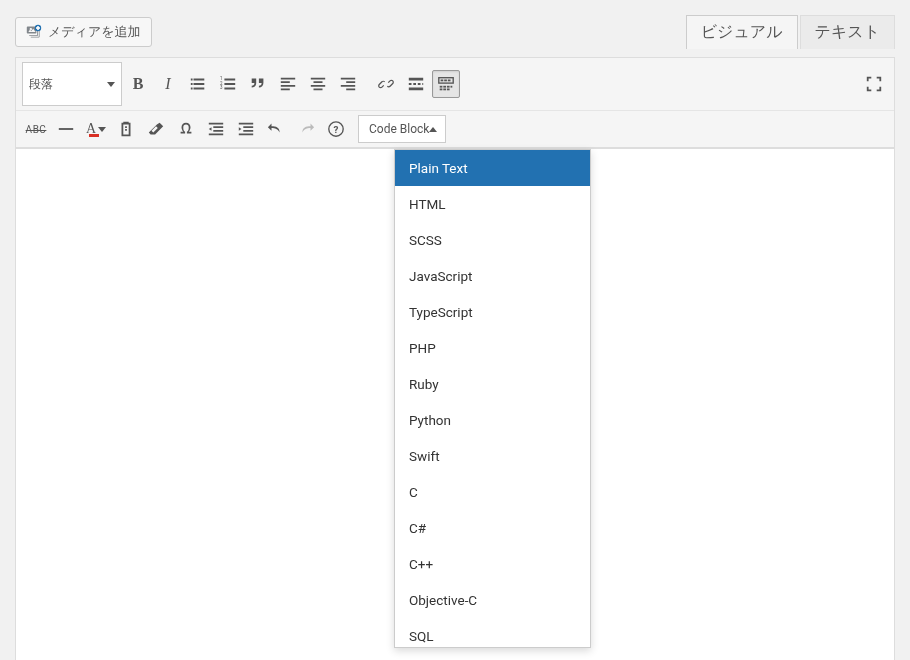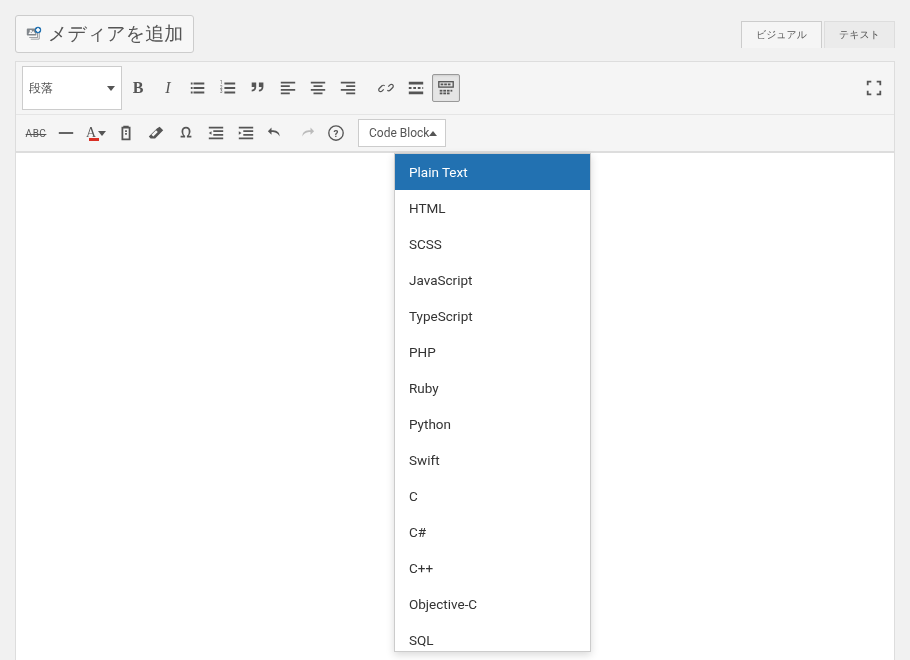--- a/index.html
+++ b/index.html
@@ -1,21 +1,21 @@
 <!DOCTYPE html>
 <html><head>
   <meta charset="utf-8">
   <style>
     * { box-sizing: border-box; margin: 0; padding: 0; }
     body { font-family: -apple-system, BlinkMacSystemFont, "Segoe UI", Roboto, sans-serif; background: #f1f1f1; width: 910px; height: 660px; overflow: hidden; }
     .editor-wrap { padding: 15px; }
     .top-row { display: flex; align-items: center; justify-content: space-between; margin-bottom: 8px; }
-    .media-btn { background: #f7f7f7; border: 1px solid #ccc; border-radius: 3px; padding: 5px 10px; font-size: 19px; color: #555; display: flex; align-items: center; gap: 6px; cursor: pointer; }
+    .media-btn { background: #f7f7f7; border: 1px solid #ccc; border-radius: 3px; padding: 5px 10px; font-size: 13px; color: #555; display: flex; align-items: center; gap: 6px; cursor: pointer; }
     .tabs { display: flex; gap: 2px; }
-    .tab { background: #ebebeb; border: 1px solid #ddd; border-bottom: none; padding: 6px 14px; font-size: 10px; color: #555; cursor: pointer; }
+    .tab { background: #ebebeb; border: 1px solid #ddd; border-bottom: none; padding: 6px 14px; font-size: 16px; color: #555; cursor: pointer; }
     .tab.active { background: #f5f5f5; border-color: #ccc; }
     .toolbar-area { background: #f5f5f5; border: 1px solid #ddd; }
     .toolbar-row { display: flex; align-items: center; padding: 4px 6px; gap: 2px; border-bottom: 1px solid #e5e5e5; position: relative; }
     .toolbar-row:last-of-type { border-bottom: 1px solid #ddd; }
     .format-select { width: 100px; height: 44px; border: 1px solid #ccc; background: #fff; font-size: 12px; padding: 0 6px; color: #555; cursor: pointer; display: flex; align-items: center; justify-content: space-between; gap: 27px; }
     .tb-btn { width: 28px; height: 28px; display: flex; align-items: center; justify-content: center; cursor: pointer; color: #555; border: 1px solid transparent; border-radius: 2px; }
     .tb-btn.active { background: #e5e5e5; border-color: #999; box-shadow: inset 0 1px 2px rgba(0,0,0,0.1); }
     .tb-btn.disabled { color: #bbb; cursor: default; }
     .color-btn { position: relative; display: flex; align-items: center; }
     .color-btn .underline { position: absolute; bottom: 5px; left: 6px; right: 10px; height: 3px; background: #d93025; }

